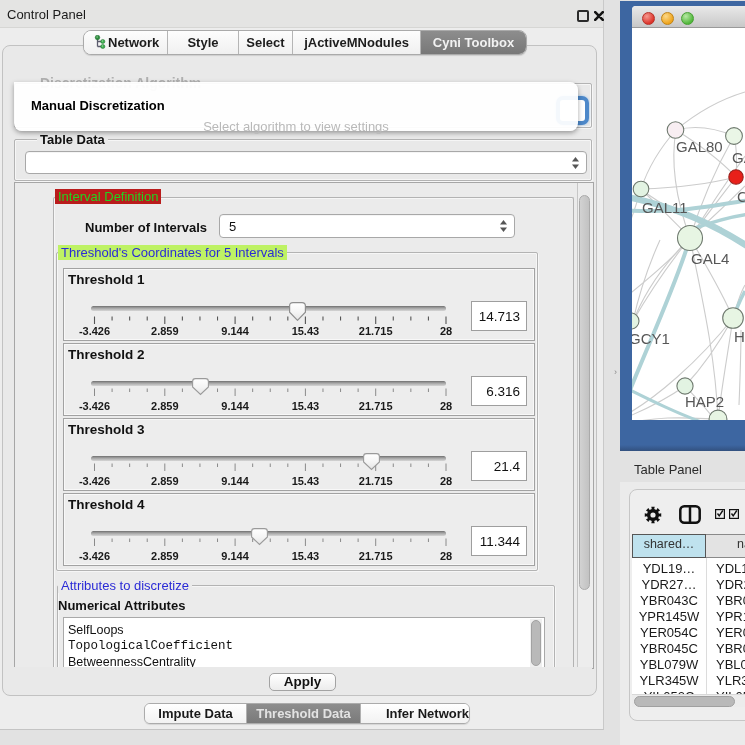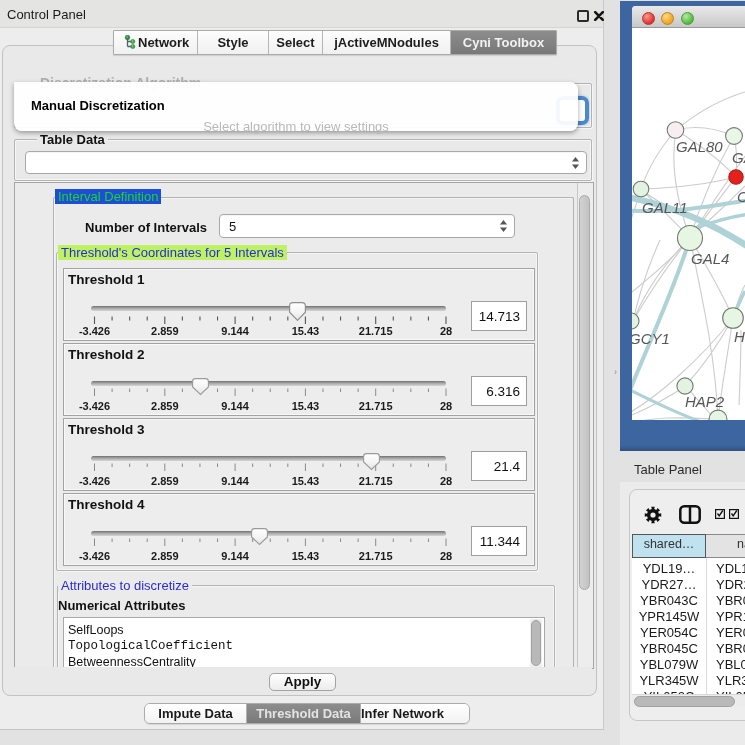--- a/index.html
+++ b/index.html
@@ -7,21 +7,21 @@
   #app{position:relative;width:745px;height:745px;overflow:hidden;}
   
   #cp{position:absolute;left:0;top:0;width:603px;height:729px;background:#ededed;border-right:1px solid #c9c9c9;border-bottom:1px solid #c4c4c4;}
   #cptitle{position:absolute;left:0;top:0;width:603px;height:27px;background:#e4e4e3;border-bottom:1px solid #d6d6d4;}
   #cptitle .t{position:absolute;left:7px;top:7px;font-size:13px;color:#1a1a1a;}
   .float-ic{position:absolute;left:577px;top:10px;width:8px;height:8px;border:2px solid #2b2b2b;border-radius:2px;}
   
   
   #panelA{position:absolute;left:2px;top:45px;width:593px;height:649px;background:#e9e9e9;border:1px solid #c2c2c2;border-radius:8px;}
   
-  #tabbar{position:absolute;left:83px;top:30px;height:23px;display:flex;border:1px solid #aaa;border-radius:1px;overflow:hidden;background:#ffffff;box-shadow:0 1px 1px rgba(0,0,0,0.12);margin-left:30px;}
+  #tabbar{position:absolute;left:83px;top:30px;height:23px;display:flex;border:1px solid #aaa;border-radius:8px;overflow:hidden;background:#ffffff;box-shadow:0 1px 1px rgba(0,0,0,0.12);}
   .tab{height:23px;line-height:23px;padding:0 12px;font-size:13px;font-weight:600;color:#1c1c1c;background:linear-gradient(#fdfdfd,#f0f0f0);border-right:1px solid #b5b5b5;white-space:nowrap;}
   .tab:last-child{border-right:none;}
   .tab.sel{background:linear-gradient(#8d8d8d,#787878);color:#f2f2f2;border-right-color:#6f6f6f;}
   .nwic{display:inline-block;width:10px;height:12px;vertical-align:-2px;margin-right:4px;}
   
   .combo{position:absolute;background:#fff;border:1px solid #a8a8a8;border-radius:4px;font-size:13px;color:#111;box-shadow:inset 0 1px 0 rgba(0,0,0,0.04);}
   .combo .txt{position:absolute;left:9px;top:50%;transform:translateY(-50%);white-space:nowrap;}
   .arrows{position:absolute;right:6px;top:50%;transform:translateY(-50%);width:9px;height:12px;}
   
   .grp{position:absolute;border:1px solid #b3b3b3;border-radius:2px;box-shadow:inset 0 0 0 1px #f6f6f6, 1px 1px 0 #f6f6f6;}
@@ -37,21 +37,21 @@
   .vbox{position:absolute;left:407px;top:32px;width:56px;height:30px;background:#fff;border:1px solid #9e9e9e;font-size:13.5px;color:#111;text-align:right;line-height:30px;padding-right:6px;box-sizing:border-box;}
   .ticklbl{position:absolute;top:56px;font-size:11px;font-weight:bold;color:#1a1a1a;transform:translateX(-50%);}
   
   .blue{color:#2b2bd6;}
   .green{color:#21d421;}
   
   .seg{height:19px;line-height:19px;padding:0 10px;font-size:13px;font-weight:600;color:#1a1a1a;background:linear-gradient(#ffffff,#f2f2f2);border-right:1px solid #b0b0b0;}
   .seg.sel{background:linear-gradient(#8d8d8d,#7a7a7a);color:#e3e3e3;}
   
   #bluewin{position:absolute;left:620px;top:1px;width:125px;height:450px;background:#3d66a1;}
-  #macwin{position:absolute;left:12px;top:5px;width:113px;height:414px;background:#fff;border-radius:4px 0 0 0;overflow:hidden;font-style:italic;}
+  #macwin{position:absolute;left:12px;top:5px;width:113px;height:414px;background:#fff;border-radius:4px 0 0 0;overflow:hidden;}
   #mactitle{position:absolute;left:0;top:0;width:113px;height:21px;background:linear-gradient(#e9e9e9,#c8c8c8);border-bottom:1px solid #9a9a9a;}
   .light{position:absolute;top:5.5px;width:11px;height:11px;border-radius:50%;}
   #tpbar{position:absolute;left:620px;top:455px;width:125px;height:27px;background:#e2e2e2;border-bottom:1px solid #d0d0d0;}
   #tpbar .t{position:absolute;left:14px;top:7px;font-size:13px;color:#2a2a2a;}
   #tparea{position:absolute;left:620px;top:482px;width:125px;height:263px;background:#ebebeb;}
   #tpanel{position:absolute;left:629px;top:489px;width:140px;height:230px;background:#eee;border:1px solid #c6c6c6;border-radius:8px;}
 </style>
 </head>
 <body>
 <div id="app">
@@ -87,21 +87,21 @@
   <div class="combo" style="left:25px;top:151px;width:560px;height:21px;">
     <svg class="arrows" viewBox="0 0 9 12">
         <path d="M4.5 0 L8 4.5 L1 4.5 Z" fill="#555"></path>
         <path d="M4.5 12 L8 7.5 L1 7.5 Z" fill="#555"></path>
       </svg>
   </div>
 
   <div id="viewport"></div>
 
   <div class="grp" style="left:53px;top:197px;width:519px;height:471px;border-bottom:none;box-shadow:inset 1px 1px 0 #f6f6f6;"></div>
-  <div class="grplbl green" style="left:55px;top:189px;background:#1d4ed8;">Interval Definition</div>
+  <div class="grplbl green" style="left:55px;top:189px;background:#b91c1c;">Interval Definition</div>
 
   <div style="position:absolute;left:85px;top:220px;font-size:13px;font-weight:bold;color:#111;">Number of Intervals</div>
   <div class="combo" style="left:219px;top:214px;width:294px;height:22px;">
     <div class="txt">5</div>
     <svg class="arrows" viewBox="0 0 9 12">
         <path d="M4.5 0 L8 4.5 L1 4.5 Z" fill="#555"></path>
         <path d="M4.5 12 L8 7.5 L1 7.5 Z" fill="#555"></path>
       </svg>
   </div>
 
@@ -430,21 +430,21 @@
 
   <div style="position:absolute;left:14px;top:667px;width:578px;height:27px;background:#e9e9e9;"></div>
   <div style="position:absolute;left:269px;top:673px;width:65px;height:15.5px;background:linear-gradient(#ffffff,#ececec);border:1px solid #a3a3a3;border-radius:5px;font-size:13.5px;font-weight:600;color:#111;text-align:center;line-height:15px;">Apply</div>
 
   <div style="position:absolute;left:577px;top:183px;width:15px;height:484px;background:#ededed;border-left:1px solid #c6c6c6;"></div>
   <div style="position:absolute;left:578.5px;top:195px;width:11px;height:395px;background:linear-gradient(90deg,#d2d2d2,#c2c2c2);border:1px solid #aaa;border-radius:6px;box-sizing:border-box;"></div>
 
   <div style="position:absolute;left:144px;top:703px;display:flex;border:1px solid #abab ab;border-radius:6px;overflow:hidden;box-shadow:0 1px 1px rgba(0,0,0,0.1);border:1px solid #ababab;">
     <div class="seg" style="width:101px;padding:0;text-align:center;">Impute Data</div>
     <div class="seg sel" style="width:113px;padding:0;text-align:center;">Threshold Data</div>
-    <div class="seg" style="border-right:none;width:108px;padding:0;text-align:left;">Infer Network</div>
+    <div class="seg" style="border-right:none;width:108px;padding:0;text-align:right;">Infer Network</div>
   </div>
 
   <div style="position:absolute;left:40px;top:75px;font-size:14px;font-weight:bold;color:#b0b0b0;">Discretization Algorithm</div>
   <div class="grp" style="left:14px;top:83px;width:576px;height:43px;"></div>
   <div style="position:absolute;left:556px;top:96px;width:25px;height:21px;border:4px solid #4d88c9;border-radius:7px;background:#fff;box-shadow:0 0 3px #9dc3e8;"></div>
   <div id="popup" style="position:absolute;left:14px;top:82px;width:564px;height:49px;background:rgba(255,255,255,0.94);border-radius:0 8px 8px 8px;box-shadow:0 2px 5px rgba(0,0,0,0.35);">
     <div style="position:absolute;left:0;top:2px;width:100%;text-align:center;font-size:13px;color:#b9b9b9;margin-top:35px;">Select algorithm to view settings</div>
     <div style="position:absolute;left:17px;top:16px;font-size:13px;font-weight:bold;color:#000;">Manual Discretization</div>
   </div>
 

